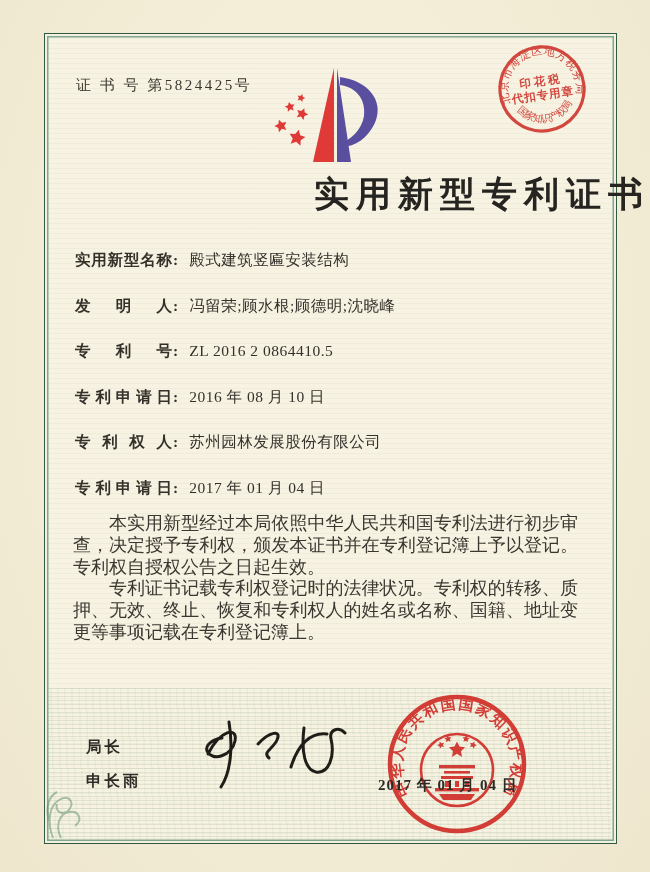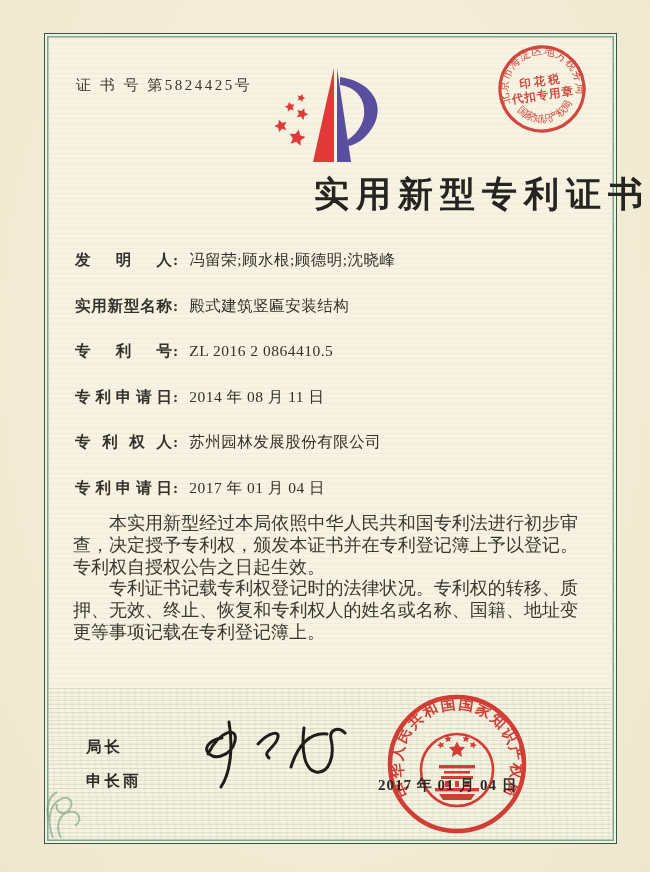--- a/index.html
+++ b/index.html
@@ -87,30 +87,30 @@
       </text>
       <text x="56" y="52" text-anchor="middle" font-size="11.5" font-weight="bold" letter-spacing="3">印花税</text>
       <text x="56" y="66" text-anchor="middle" font-size="11.5" font-weight="bold" letter-spacing="1">代扣专用章</text>
     </g>
   </svg>
 
   <div class="title">实用新型专利证书</div>
 
   <div class="fields">
     <div class="frow">
-      <span class="flabel">发明人</span><span class="fsep">:</span><span class="fval">冯留荣;顾水根;顾德明;沈晓峰</span>
+      <span class="flabel">实用新型名称</span><span class="fsep">:</span><span class="fval">殿式建筑竖匾安装结构</span>
     </div>
     <div class="frow">
-      <span class="flabel">实用新型名称</span><span class="fsep">:</span><span class="fval">殿式建筑竖匾安装结构</span>
+      <span class="flabel">发明人</span><span class="fsep">:</span><span class="fval">冯留荣;顾水根;顾德明;沈晓峰</span>
     </div>
     <div class="frow">
       <span class="flabel">专利号</span><span class="fsep">:</span><span class="fval">ZL 2016 2 0864410.5</span>
     </div>
     <div class="frow">
-      <span class="flabel">专利申请日</span><span class="fsep">:</span><span class="fval">2014 年 08 月 11 日</span>
+      <span class="flabel">专利申请日</span><span class="fsep">:</span><span class="fval">2016 年 08 月 10 日</span>
     </div>
     <div class="frow">
       <span class="flabel">专利权人</span><span class="fsep">:</span><span class="fval">苏州园林发展股份有限公司</span>
     </div>
     <div class="frow">
       <span class="flabel">专利申请日</span><span class="fsep">:</span><span class="fval">2017 年 01 月 04 日</span>
     </div>
   </div>
 
   <div class="paras">

